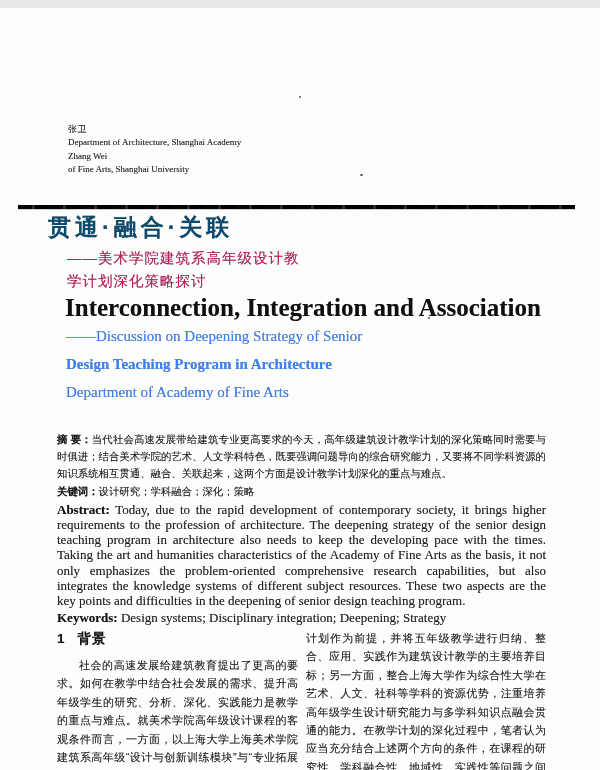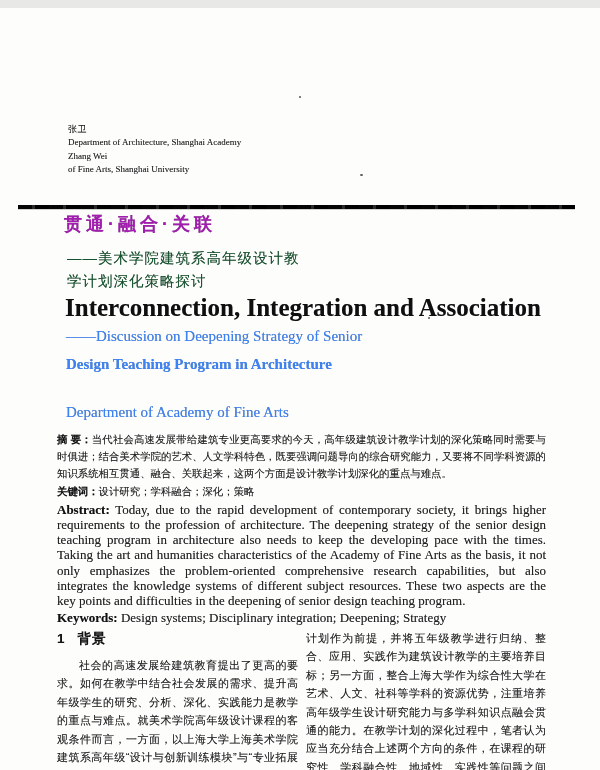--- a/index.html
+++ b/index.html
@@ -12,26 +12,26 @@
   .author-block { position:absolute; left:68px; top:115px; font-size:9px; line-height:13.4px; color:#262626; }
   .author-block .cn { letter-spacing:.5px; }
   .author-block .en { font-family:"Liberation Serif", serif; }
   
   .rule {
     position:absolute; left:18px; top:197px; width:557px; height:4px;
     background:repeating-linear-gradient(90deg,#050505 0 14px,#2a2a2a 14px 17px,#000 17px 31px);
     box-shadow:0 .5px 0 rgba(0,0,0,.35);
   }
   
-  .title-cn { position:absolute; left:64px; top:204px; font-size:18px; font-weight:bold; letter-spacing:4px; color:#a21caf; }
-  .sub-cn { position:absolute; left:67px; font-size:14.5px; letter-spacing:1px; color:#14532d; }
+  .title-cn { position:absolute; left:48px; top:204px; font-size:23px; font-weight:bold; letter-spacing:4px; color:#0c4a6e; }
+  .sub-cn { position:absolute; left:67px; font-size:14.5px; letter-spacing:1px; color:#be185d; }
   .sub-cn-1 { top:241px; } .sub-cn-2 { top:264px; }
   .title-en { position:absolute; left:65px; top:286px; font-size:25px; font-weight:bold; font-family:"Liberation Serif", serif; color:#0f0f0f; }
   .sub-en { position:absolute; left:66px; font-size:15px; font-family:"Liberation Serif", serif; color:#3b82f6; }
-  .sub-en-1 { top:320px; } .sub-en-2 { top:348px;font-weight:bold; } .sub-en-3 { top:396px; }
+  .sub-en-1 { top:320px; } .sub-en-2 { top:348px;font-weight:bold; } .sub-en-3 { top:376px; }
   
   .abstract-wrap { position:absolute; left:57px; top:423px; width:489px; }
   .abs-cn, .kw-cn { font-size:10.4px; line-height:17.2px; text-align:justify; margin:0; color:#222; }
   .abs-cn .label, .kw-cn .label { font-weight:bold; color:#111; }
   .abs-en, .kw-en { font-family:Liberation Serif, serif; font-size:13px; line-height:15.2px; text-align:justify; margin:2px 0 0 0; color:#222; }
   .abs-en .label, .kw-en .label { font-weight:bold; color:#111; }
   
   .section-heading { position:absolute; left:57px; top:622px; font-size:13.5px; font-weight:bold; color:#141414; letter-spacing:1px; }
   .section-heading .num { margin-right:12px; }
   .col { position:absolute; width:241px; font-size:11px; line-height:18.4px; text-align:justify; color:#242424; }

